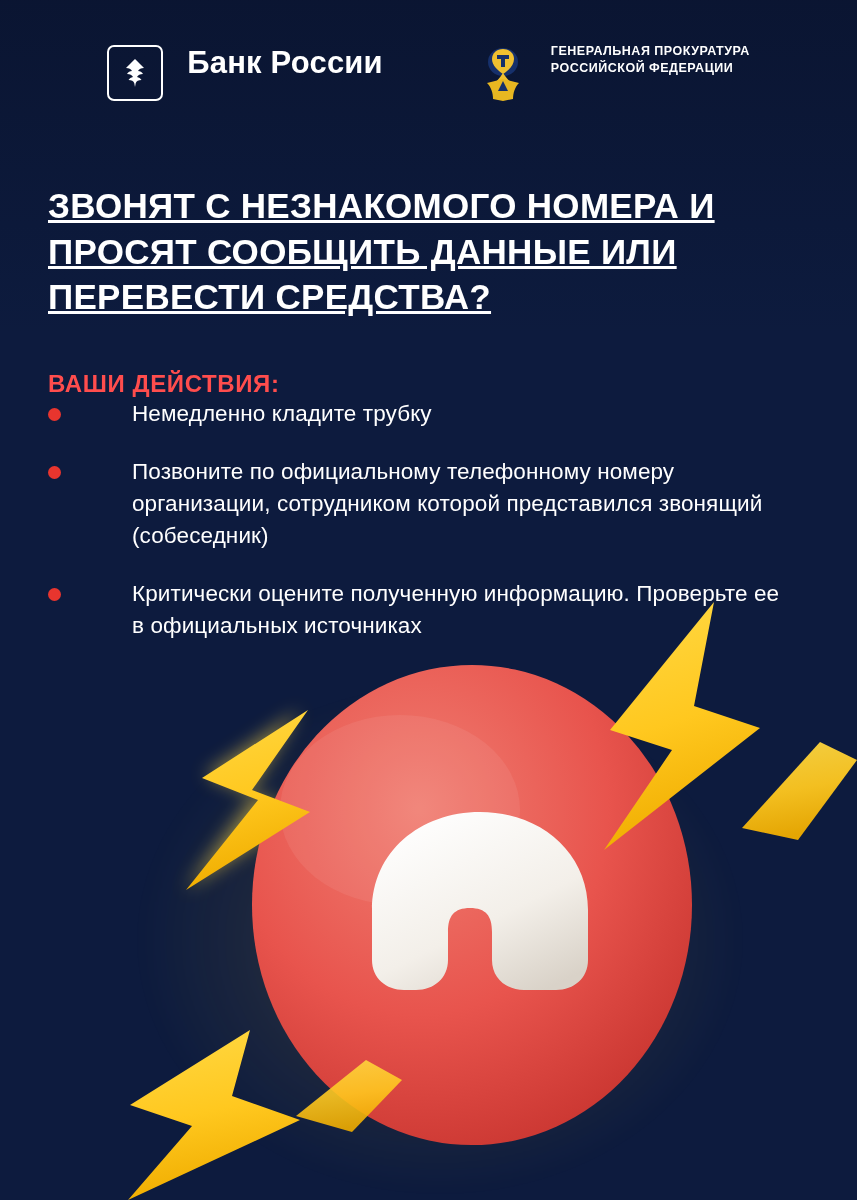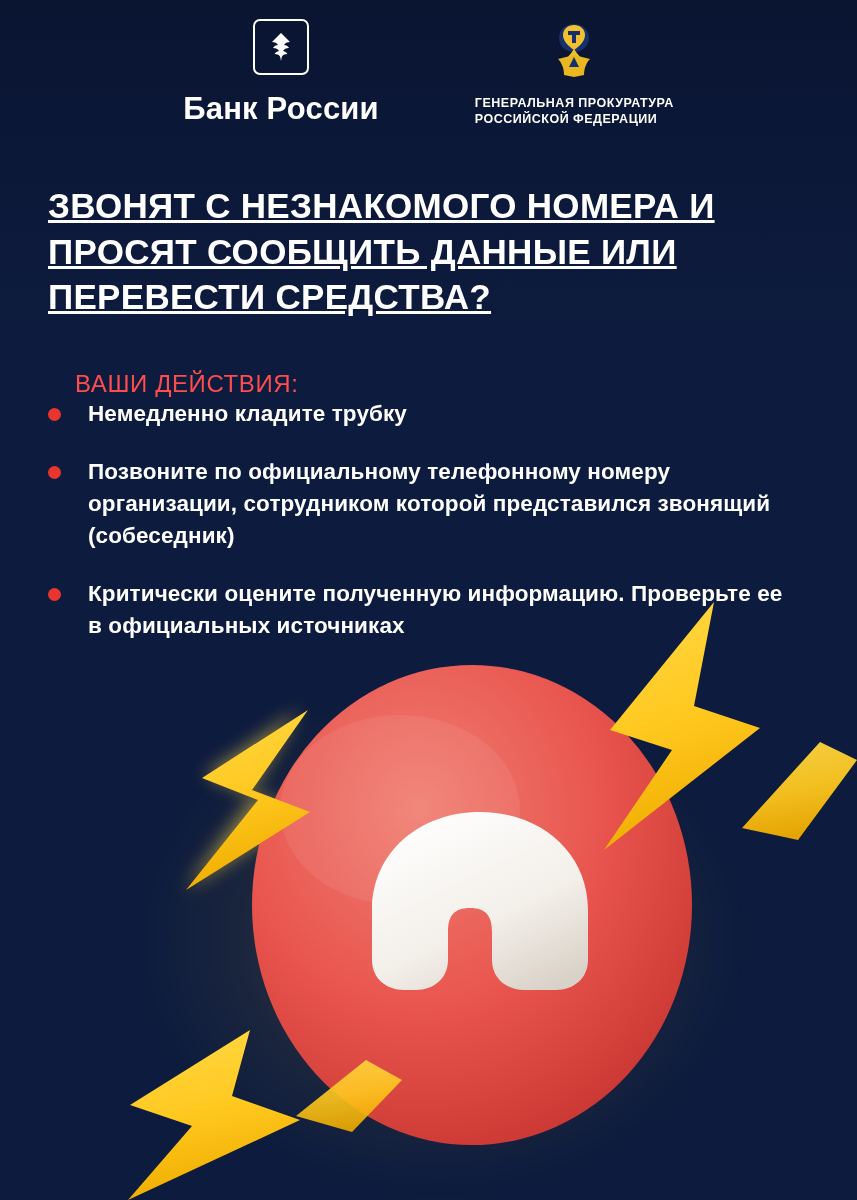--- a/index.html
+++ b/index.html
@@ -36,23 +36,21 @@
     right: 0;
     height: 70px;
     display: flex;
     justify-content: center;
     align-items: center;
     gap: 96px;
     z-index: 5;
   }
   .logo-block {
     display: flex;
-    align-items: center;
-    gap: 16px;
-    flex-direction: column;
+    gap: 24px;
   }
   .cbr-mark {
     width: 52px;
     height: 52px;
     border: 2px solid #ffffff;
     border-radius: 7px;
     display: flex;
     align-items: center;
     justify-content: center;
   }
@@ -89,25 +87,24 @@
     text-transform: uppercase;
     z-index: 5;
     text-decoration: underline;
   }
   .subtitle {
     position: absolute;
     top: 350px;
     left: 48px;
     color: #ff4d4d;
     font-size: 24px;
-    font-weight: normal;
+    font-weight: bold;
     letter-spacing: 0.6px;
     text-transform: uppercase;
     z-index: 5;
-    margin-left: 27px;
   }
   .actions {
     position: absolute;
     top: 398px;
     left: 48px;
     width: 742px;
     z-index: 5;
   }
   .action-item {
     display: flex;
@@ -119,23 +116,24 @@
     width: 13px;
     height: 13px;
     border-radius: 50%;
     background: #e8352e;
     margin-top: 10px;
     margin-right: 27px;
   }
   .action-text {
     color: #ffffff;
     font-size: 22.5px;
-    font-weight: bold;
+    font-weight: normal;
     line-height: 1.42;
     letter-spacing: 0.1px;
+    margin-left: 44px;
   }
 
   
   .art {
     position: absolute;
     left: 0;
     top: 560px;
     width: 857px;
     height: 640px;
     z-index: 2;

